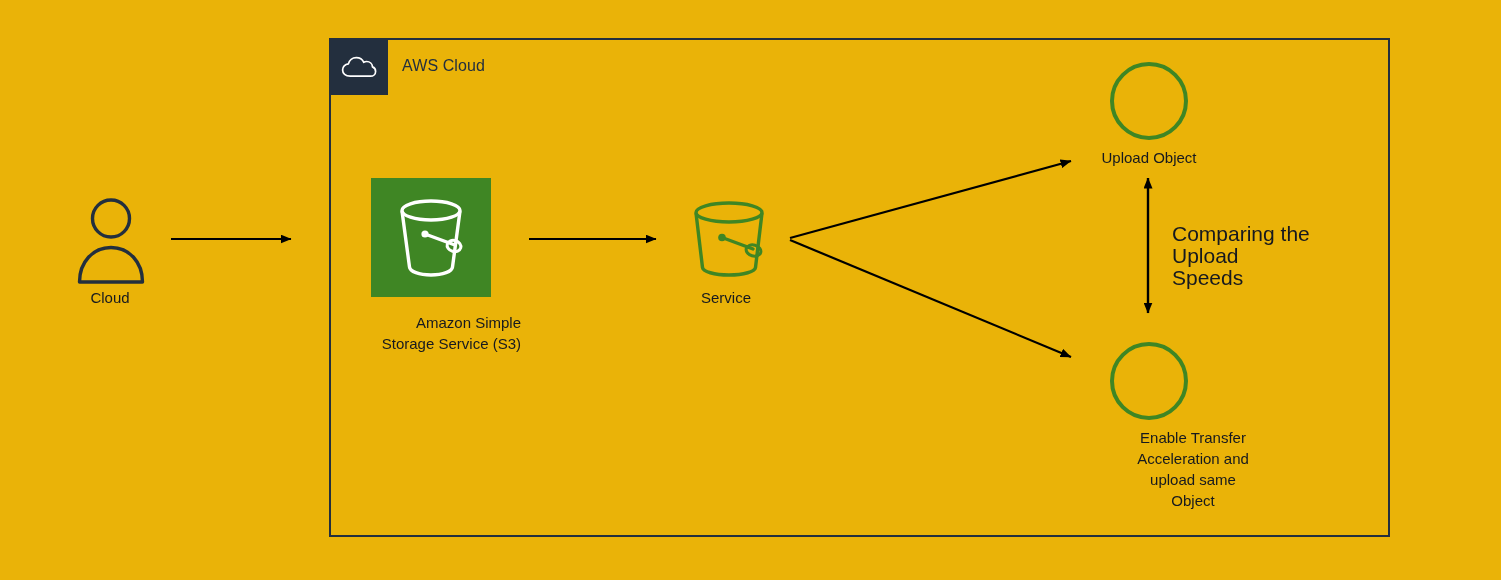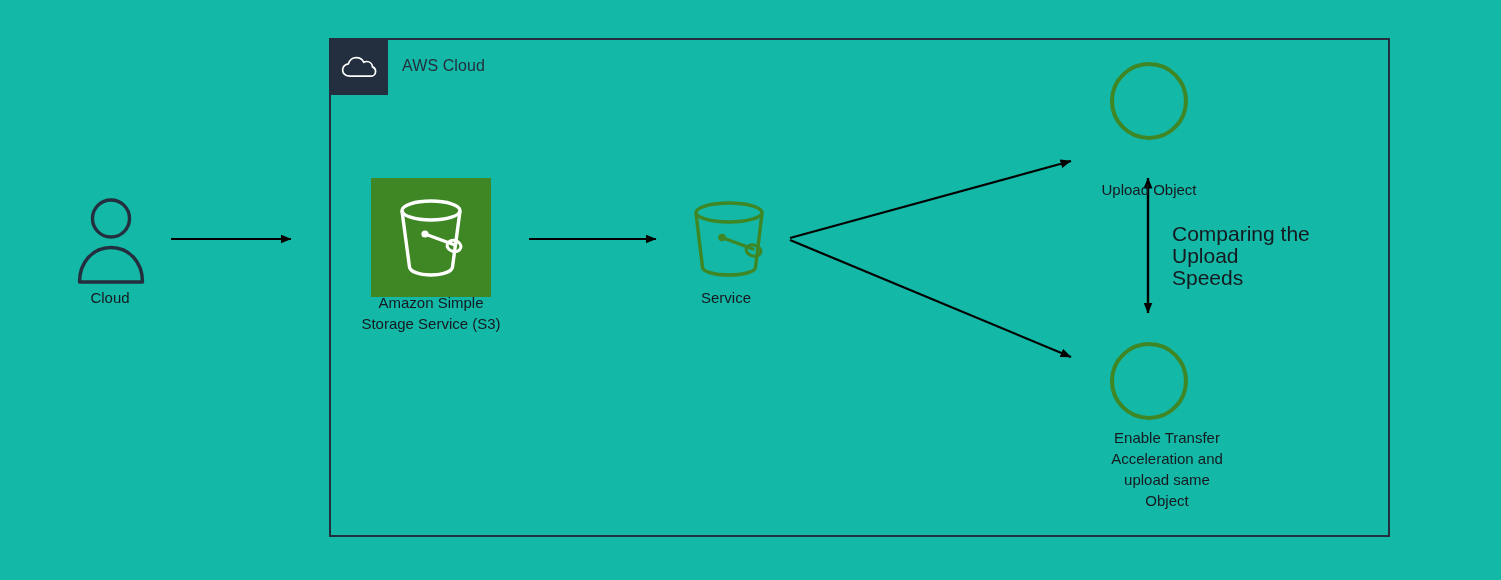--- a/index.html
+++ b/index.html
@@ -7,21 +7,21 @@
     padding: 0;
     background: #ffffff;
   }
   body {
     font-family: "Liberation Sans", sans-serif;
   }
   #canvas {
     position: relative;
     width: 1501px;
     height: 580px;
-    background: #14b8a6;
+    background: #eab308;
     overflow: hidden;
   }
   .abs { position: absolute; }
 
   
   #aws-cloud-box {
     left: 329px;
     top: 38px;
     width: 1061px;
     height: 499px;
@@ -56,36 +56,36 @@
     line-height: 21px;
     white-space: pre-line;
   }
   #user-label {
     left: 60px;
     top: 287px;
     width: 100px;
   }
   #s3-label {
     left: 341px;
-    top: 292px;
+    top: 312px;
     width: 180px;
+    text-align: right;
   }
   #bucket-label {
     left: 666px;
     top: 287px;
     width: 120px;
   }
   #upload-object-label {
     left: 1079px;
     top: 147px;
     width: 140px;
-    margin-top: 32px;
   }
   #transfer-accel-label {
-    left: 1088px;
+    left: 1114px;
     top: 427px;
     width: 158px;
   }
   #compare-label {
     left: 1172px;
     top: 223px;
     width: 200px;
     font-size: 21px;
     color: #16191F;
     line-height: 22px;

